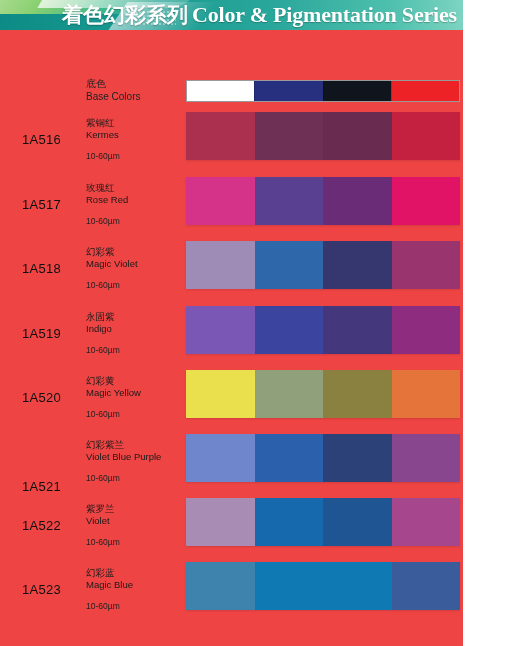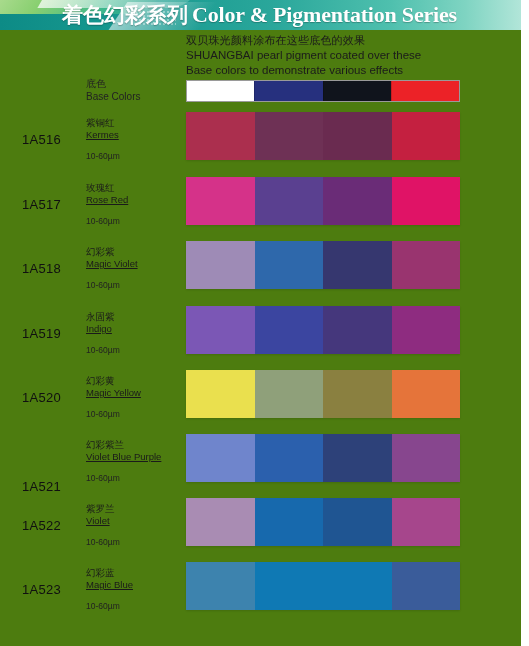--- a/index.html
+++ b/index.html
@@ -5,23 +5,23 @@
   html, body {
     margin: 0;
     padding: 0;
     background: #ffffff;
   }
   body {
     font-family: "Liberation Sans", "DejaVu Sans", sans-serif;
   }
   .page {
     position: relative;
-    width: 521px;
+    width: 463px;
     height: 646px;
-    background: #4d7c0f;
+    background: #ef4444;
     overflow: hidden;
   }
 
   
   .banner {
     position: absolute;
     left: 0; top: 0;
     width: 529px;
     height: 30px;
     background: linear-gradient(90deg,
@@ -162,21 +162,20 @@
     color: #1a1a1a;
   }
   .row-names .cn {
     font-size: 9.5px;
     line-height: 11px;
   }
   .row-names .en {
     font-size: 9.5px;
     line-height: 11px;
     margin-top: 1px;
-    text-decoration: underline;
   }
   .row-names .size {
     font-size: 8.5px;
     line-height: 11px;
     margin-top: 11px;
     color: #222;
   }
   .product-strip {
     height: 48px;
   }
@@ -188,25 +187,20 @@
 
   <div class="banner">
     <div class="banner-swoosh-a"></div>
     <div class="banner-swoosh-b"></div>
     <div class="banner-swoosh-c"></div>
     <div class="banner-dots"></div>
     <div class="banner-title-cn">着色幻彩系列</div>
     <div class="banner-title-en">Color &amp; Pigmentation Series</div>
   </div>
 
-  <div class="intro">
-    <div class="cn">双贝珠光颜料涂布在这些底色的效果</div>
-    <div class="en">SHUANGBAI pearl pigment coated over these</div>
-    <div class="en">Base colors to demonstrate various effects</div>
-  </div>
 
   <div class="baserow-label">
     <div class="cn">底色</div>
     <div class="en">Base Colors</div>
   </div>
   <div class="swatch-strip base-strip" id="base-strip">
       <div class="cell" style="background: rgb(255, 255, 255);"></div>
       <div class="cell" style="background: rgb(38, 48, 126);"></div>
       <div class="cell" style="background: rgb(16, 20, 28);"></div>
       <div class="cell" style="background: rgb(236, 34, 39);"></div>

